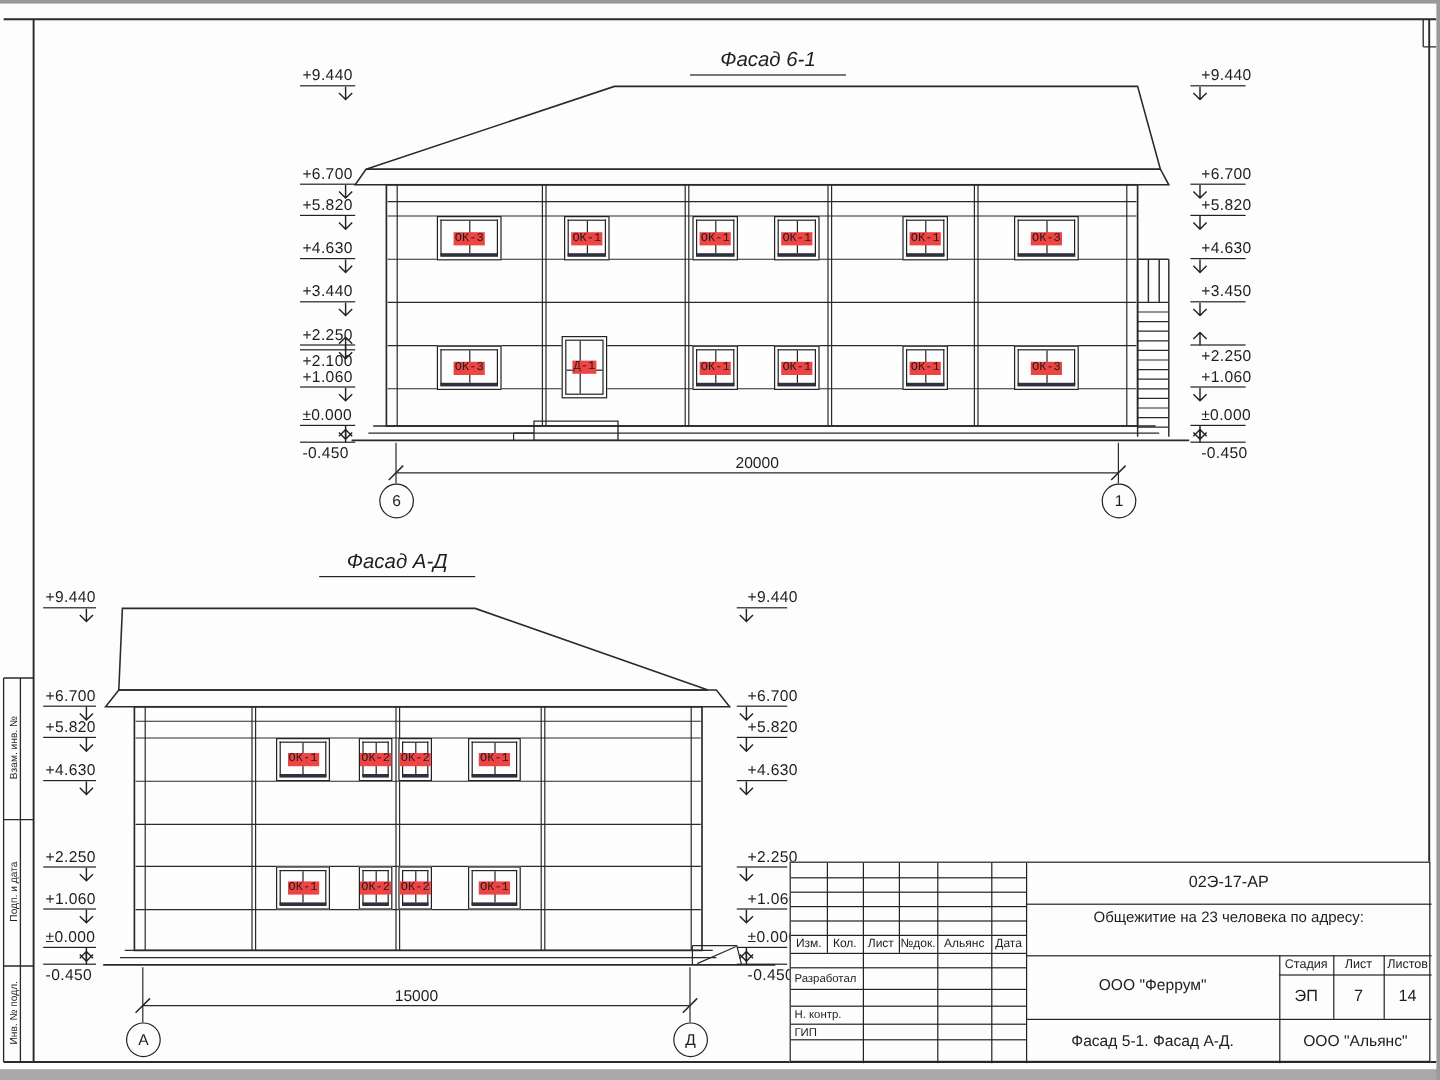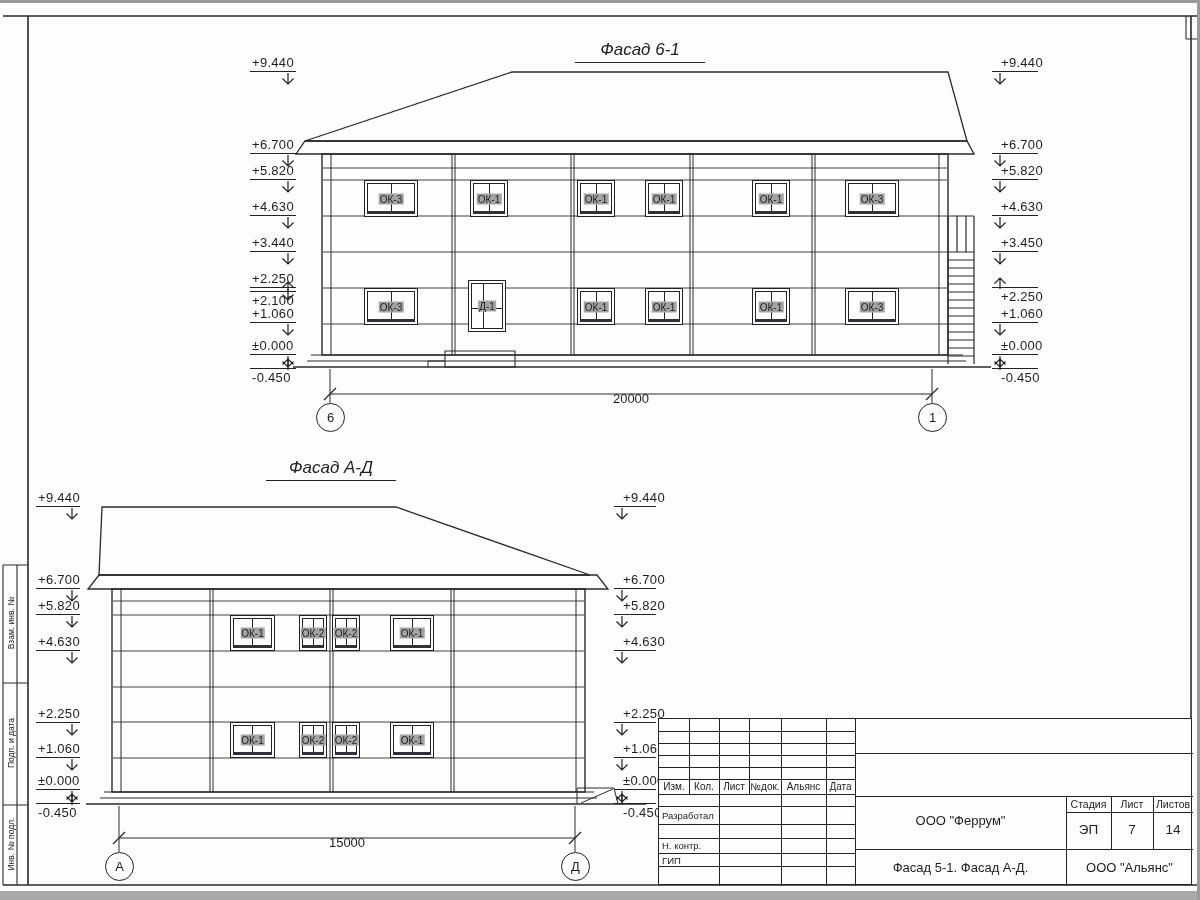--- a/index.html
+++ b/index.html
@@ -5,31 +5,31 @@
   html,body{margin:0;padding:0;}
   body{width:1200px;height:900px;position:relative;background:#fdfdfd;
        font-family:"Liberation Sans", sans-serif;color:#1e1e1e;overflow:hidden;}
   .abs{position:absolute;}
   .ln{stroke:#2a2a2a;fill:none;}
   .txt{position:absolute;white-space:nowrap;color:#1e1e1e;}
   .elev-label{font-size:13px;letter-spacing:0.3px;}
   .elev-line{position:absolute;border-top:1.3px solid #222;}
   .facade-title{font-style:italic;font-size:17px;text-align:center;
                 border-bottom:1.3px solid #222;padding-bottom:2px;}
-  .dim-text{font-size:13px;text-align:center;margin-top:13px;}
+  .dim-text{font-size:13px;text-align:center;}
   .axis-circle{position:absolute;width:27px;height:27px;border:1.2px solid #222;
                border-radius:50%;background:#fdfdfd;display:flex;align-items:center;
                justify-content:center;font-size:13px;}
   .win{position:absolute;border:1.6px solid #222;background:#fdfdfd;padding:2px;box-sizing:border-box;}
   .win .glass{width:100%;height:100%;border:1px solid #222;border-bottom:3px solid #30303f;
               box-sizing:border-box;display:flex;}
   .win .sash{flex:1;border-right:1px solid #222;}
   .win .sash:last-child{border-right:none;}
   .win .lbl,.door .lbl{position:absolute;left:50%;top:50%;transform:translate(-50%,-50%);
-       font-size:10px;background:#a3a3a3;padding:0 1px;white-space:nowrap;}
+       font-size:10px;background:#ef4444;padding:0 1px;white-space:nowrap;font-family:Liberation Mono, monospace;}
   .door{position:absolute;border:1.6px solid #222;background:#fdfdfd;padding:2px;box-sizing:border-box;}
   .door .inner{width:100%;height:100%;border:1px solid #222;box-sizing:border-box;position:relative;}
   .door .vline{position:absolute;left:38%;top:0;bottom:0;width:1px;background:#222;}
   .door .hline{position:absolute;left:0;right:0;top:55%;height:1px;background:#222;}
   .tb-line{position:absolute;background:#222;}
   .tb-text{position:absolute;text-align:center;white-space:nowrap;}
   .rot-label{position:absolute;transform:rotate(-90deg);transform-origin:center;
              font-size:8.5px;white-space:nowrap;text-align:center;}
   .gray{position:absolute;background:#9a9a9a;}
 </style>
@@ -461,21 +461,23 @@
   <div class="tb-text" style="left:30px;top:62px;width:30px;font-size:10px;">Кол.</div>
   <div class="tb-text" style="left:60px;top:62px;width:30px;font-size:10px;">Лист</div>
   <div class="tb-text" style="left:90px;top:62px;width:32px;font-size:10px;">№док.</div>
   <div class="tb-text" style="left:122px;top:62px;width:45px;font-size:10px;">Альянс</div>
   <div class="tb-text" style="left:167px;top:62px;width:29px;font-size:10px;">Дата</div>
 
   <div class="tb-text" style="left:3px;top:91px;width:44px;font-size:9.5px;text-align:left;">Разработал</div>
   <div class="tb-text" style="left:3px;top:121px;width:58px;font-size:9.5px;text-align:left;">Н. контр.</div>
   <div class="tb-text" style="left:3px;top:136px;width:58px;font-size:9.5px;text-align:left;">ГИП</div>
 
-
+  <div class="tb-text" style="left:196px;top:8px;width:338px;font-size:13.5px;">02Э-17-АР</div>
+
+  <div class="tb-text" style="left:196px;top:38px;width:338px;font-size:12.5px;">Общежитие на 23 человека по адресу:</div>
 
   <div class="tb-text" style="left:196px;top:94px;width:211px;font-size:13px;">ООО "Феррум"</div>
 
   <div class="tb-text" style="left:407px;top:79px;width:45px;font-size:10.5px;">Стадия</div>
   <div class="tb-text" style="left:452px;top:79px;width:42px;font-size:10.5px;">Лист</div>
   <div class="tb-text" style="left:494px;top:79px;width:40px;font-size:10.5px;">Листов</div>
   <div class="tb-text" style="left:407px;top:103px;width:45px;font-size:13.5px;">ЭП</div>
   <div class="tb-text" style="left:452px;top:103px;width:42px;font-size:13.5px;">7</div>
   <div class="tb-text" style="left:494px;top:103px;width:40px;font-size:13.5px;">14</div>
 

